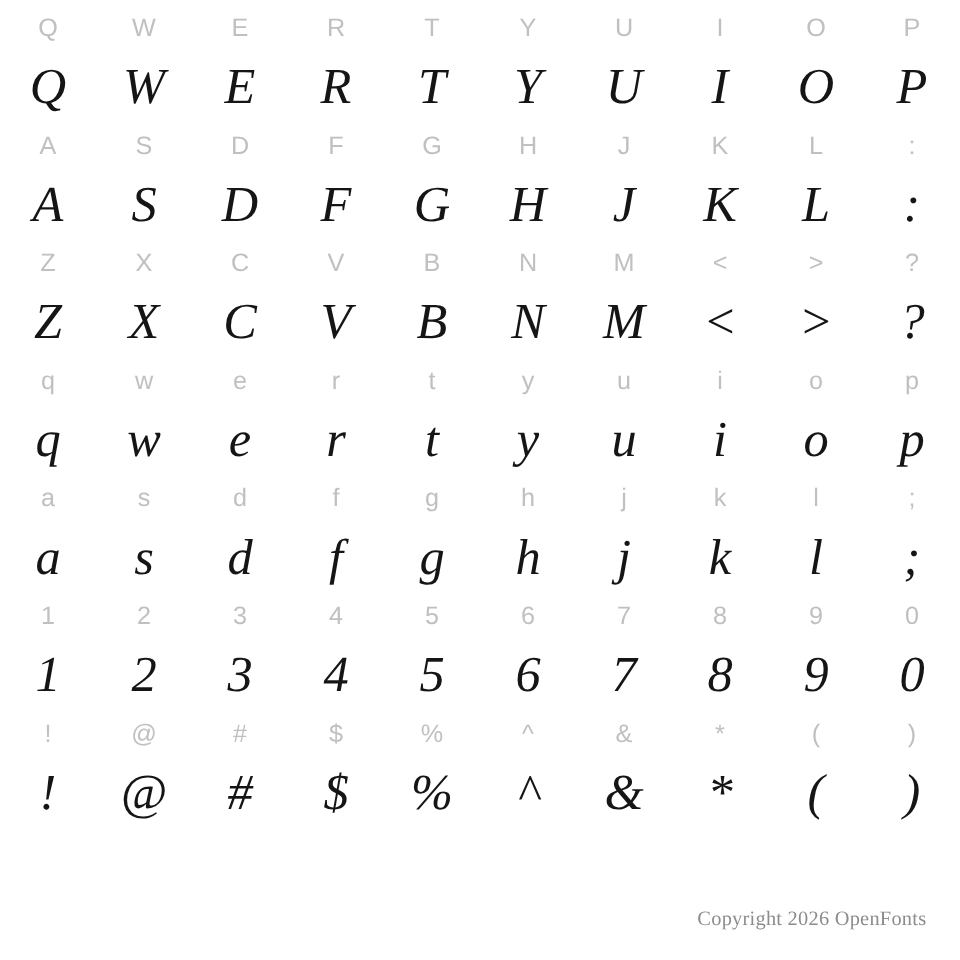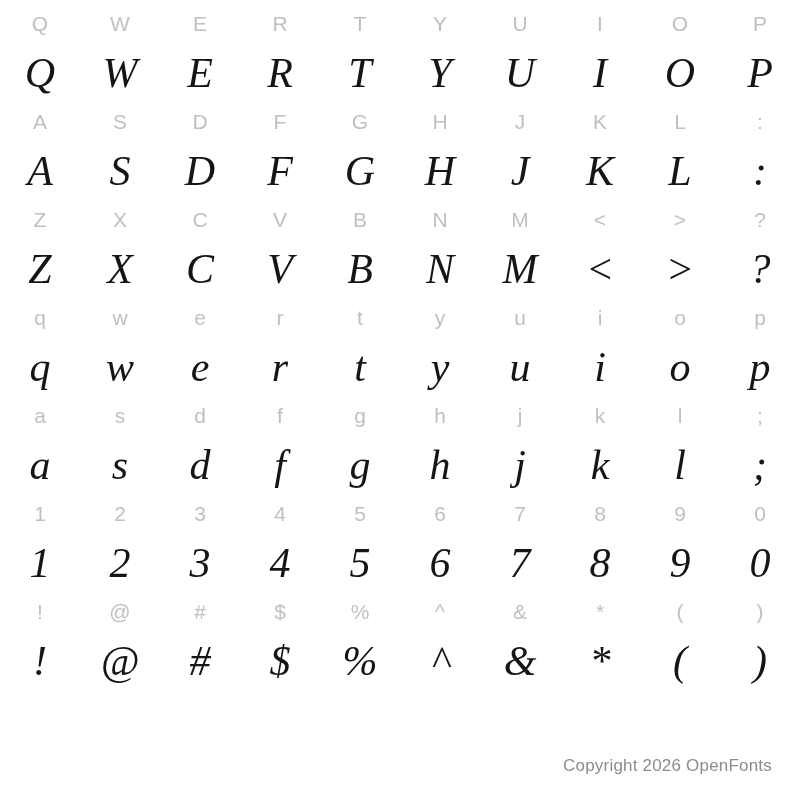--- a/index.html
+++ b/index.html
@@ -52,21 +52,21 @@
     height: 58px;
     line-height: 58px;
     font-style: italic;
     font-weight: 400;
   }
   .footer {
     position: absolute;
     right: 28px;
     bottom: 24px;
     color: #8c8c8c;
-    font-family: Liberation Sans, sans-serif;
+    font-family: Liberation Serif, serif;
     font-size: 17px;
     letter-spacing: 0.2px;
   }
 </style>
 </head>
 <body>
 
 <div id="sheet">
   <div class="grid" id="grid">
       <div class="row-pair">

